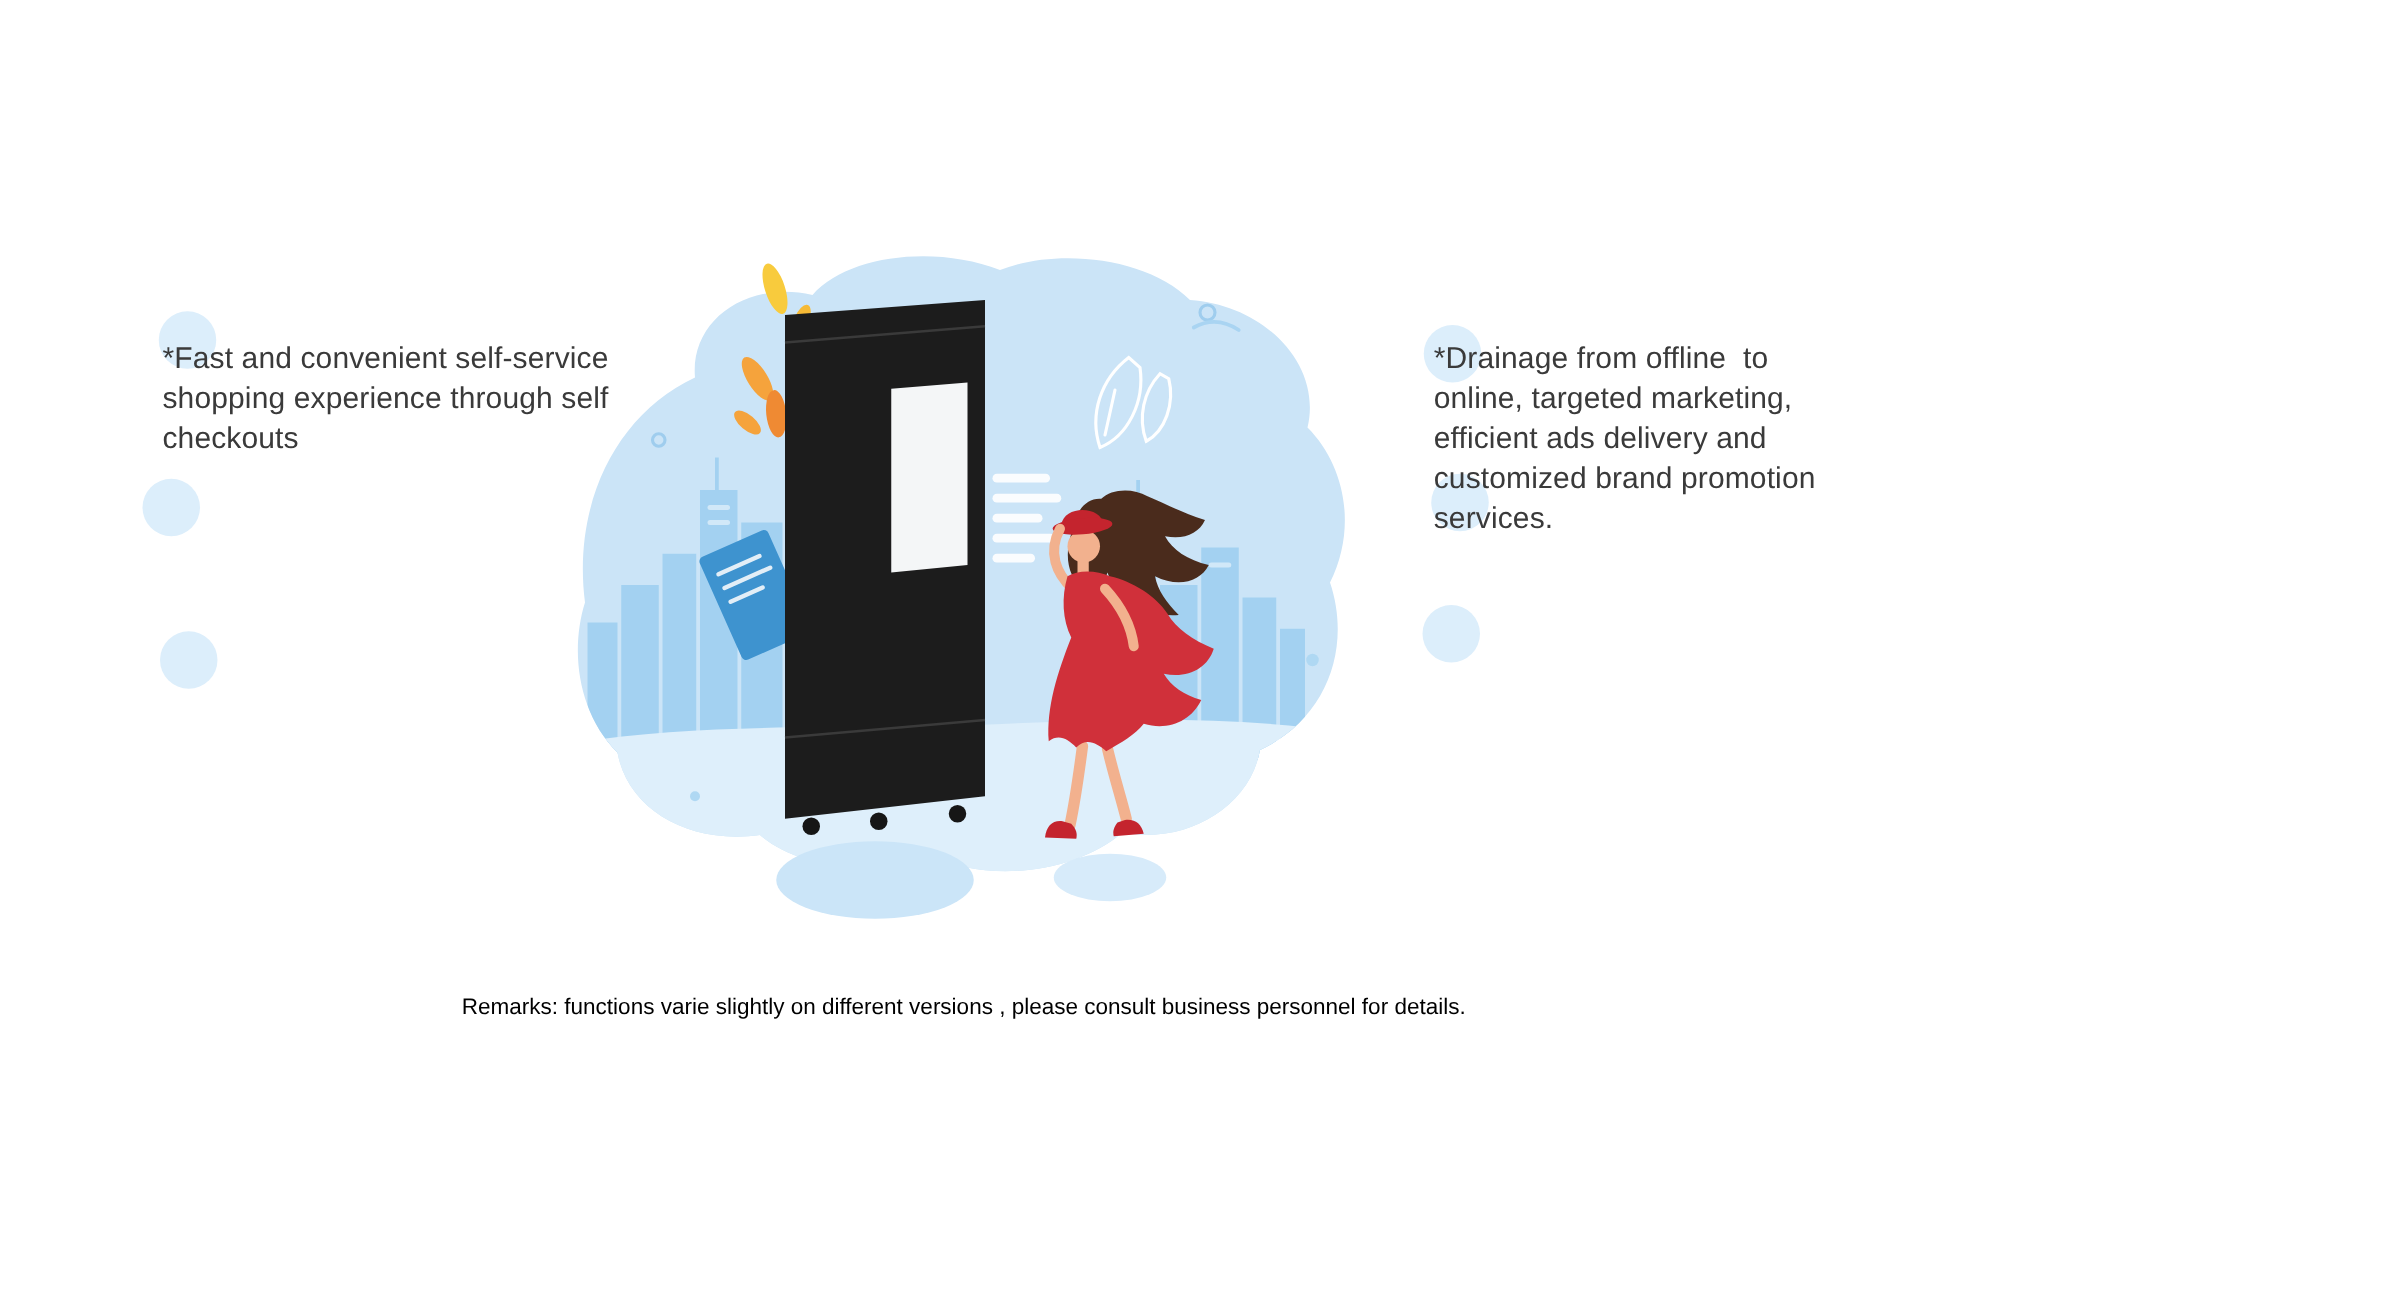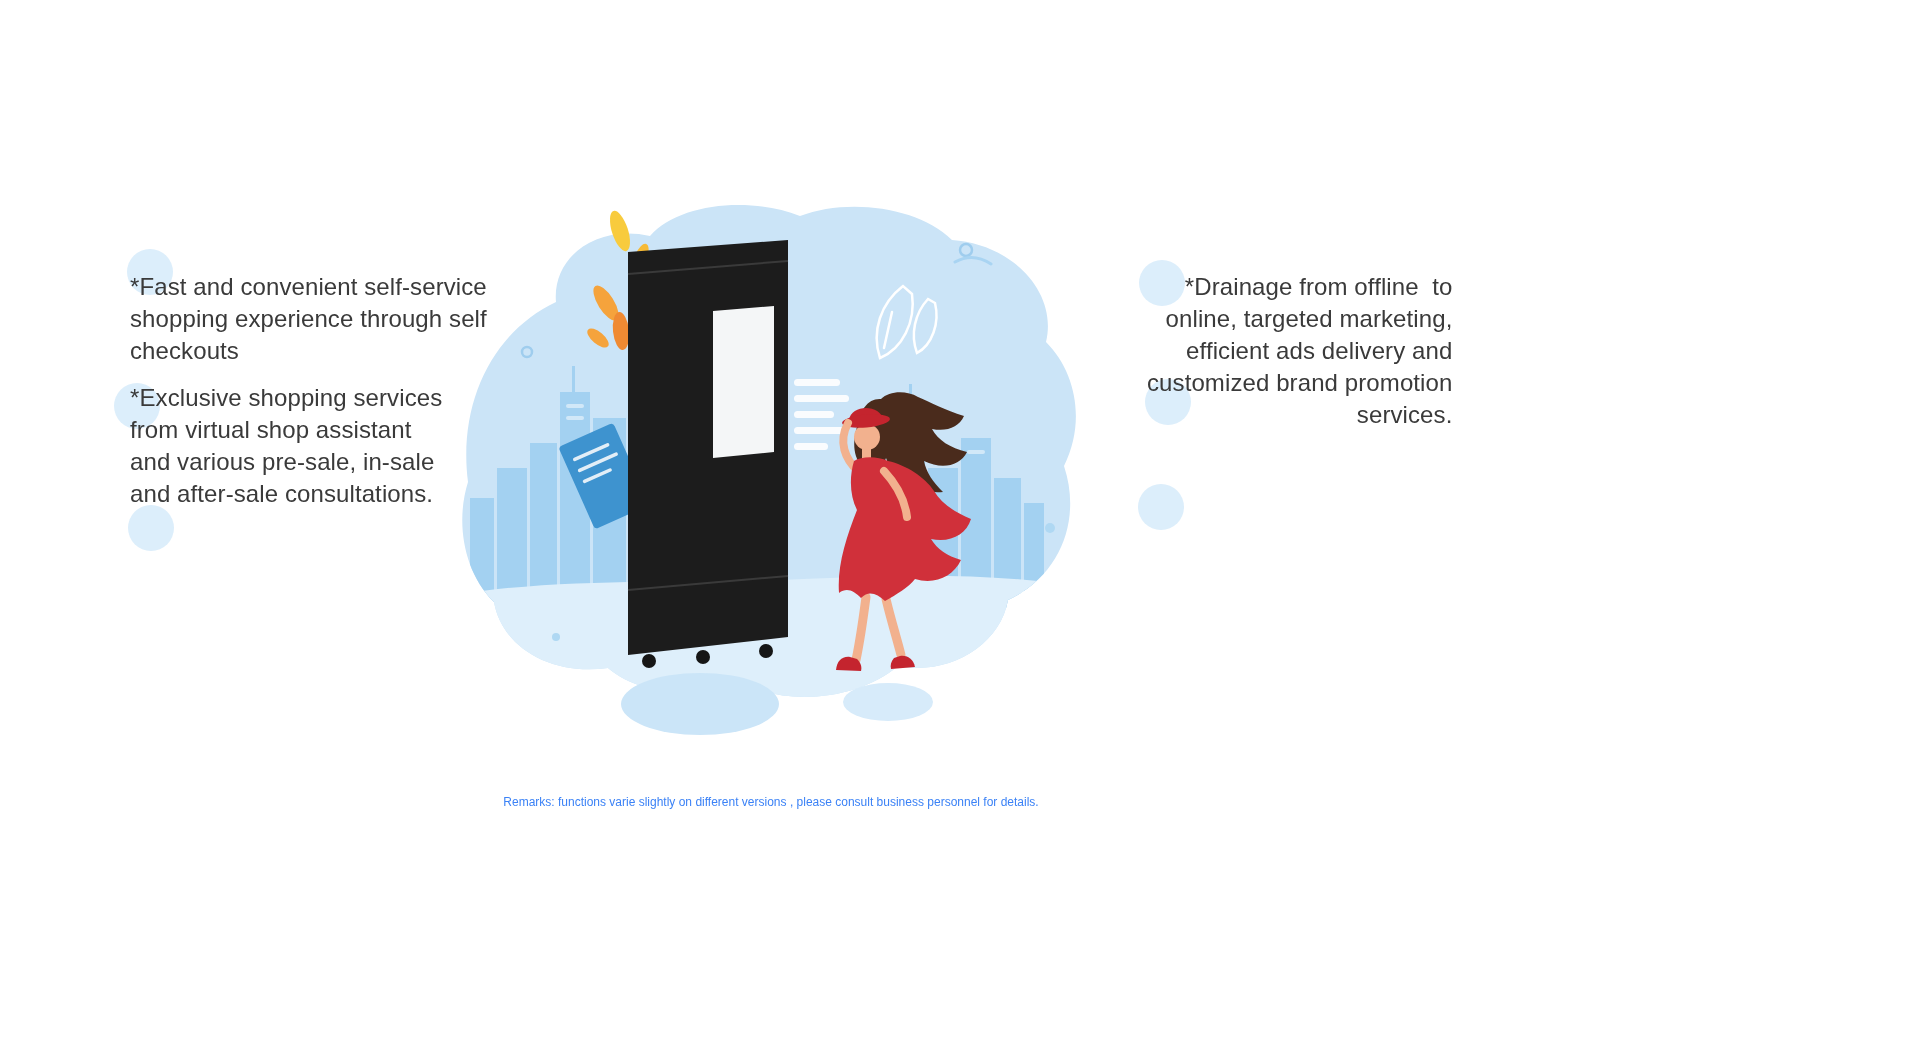--- a/index.html
+++ b/index.html
@@ -17,21 +17,21 @@
   .illustration{position:absolute;left:0;top:0;z-index:1;}
 
   .feature{
     position:absolute;z-index:2;
     font-size:24px;line-height:32px;color:#3a3a3a;
     white-space:pre-wrap;letter-spacing:.1px;
   }
   .remark{
     position:absolute;z-index:2;
     left:771px;top:795px;transform:translateX(-50%);
-    font-size:12px;color:#3b82f6;white-space:nowrap;
+    font-size:18px;color:#000000;white-space:nowrap;
   }
 </style>
 </head>
 <body>
 
 <div class="page">
 
   <div class="deco-circle" style="left:127px;top:249px"></div>
   <div class="deco-circle" style="left:114px;top:383px"></div>
   <div class="deco-circle" style="left:128px;top:505px"></div>
@@ -136,25 +136,21 @@
       <ellipse cx="866" cy="421" rx="24" ry="6.5" fill="#c4242e" transform="rotate(-5 866 421)"></ellipse>
       <path d="M858 471 C845 459 838 442 848 423" stroke="#f2b18e" stroke-width="8" fill="none" stroke-linecap="round"></path>
       <path d="M854 461 C849 478 850 496 857 510 C846 538 837 566 839 593 C847 587 854 591 861 598 C869 590 877 594 885 601 C897 594 908 588 915 579 C934 585 953 577 961 560 C947 556 937 549 931 539 C950 543 966 535 971 519 C954 512 941 503 934 491 C925 477 906 465 888 461 C877 456 862 456 854 461 Z" fill="#d0303a"></path>
       <path d="M884 471 C897 485 905 501 907 517" stroke="#f2b18e" stroke-width="8" fill="none" stroke-linecap="round"></path>
     </g>
   </svg>
 
   <div class="feature" style="left:130px;top:271px;">*Fast and convenient self-service
 shopping experience through self
 checkouts</div>
-  <div class="feature" style="left:130px;top:382px;">*Exclusive shopping services
-from virtual shop assistant
-and various pre-sale, in-sale
-and after-sale consultations.</div>
 
-  <div class="feature" style="left:1147px;top:271px;text-align:right;">*Drainage from offline  to
+  <div class="feature" style="left:1147px;top:271px;">*Drainage from offline  to
 online, targeted marketing,
 efficient ads delivery and
 customized brand promotion
 services.</div>
 
   <div class="remark">Remarks: functions varie slightly on different versions , please consult business personnel for details.</div>
 </div>
 
 </body></html>

